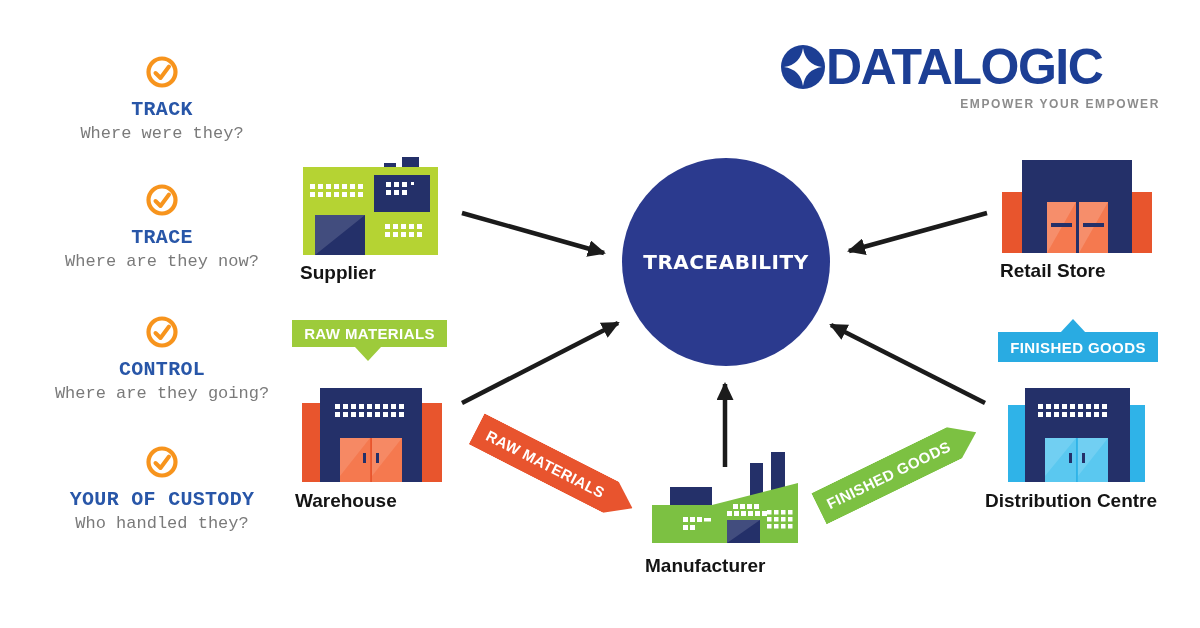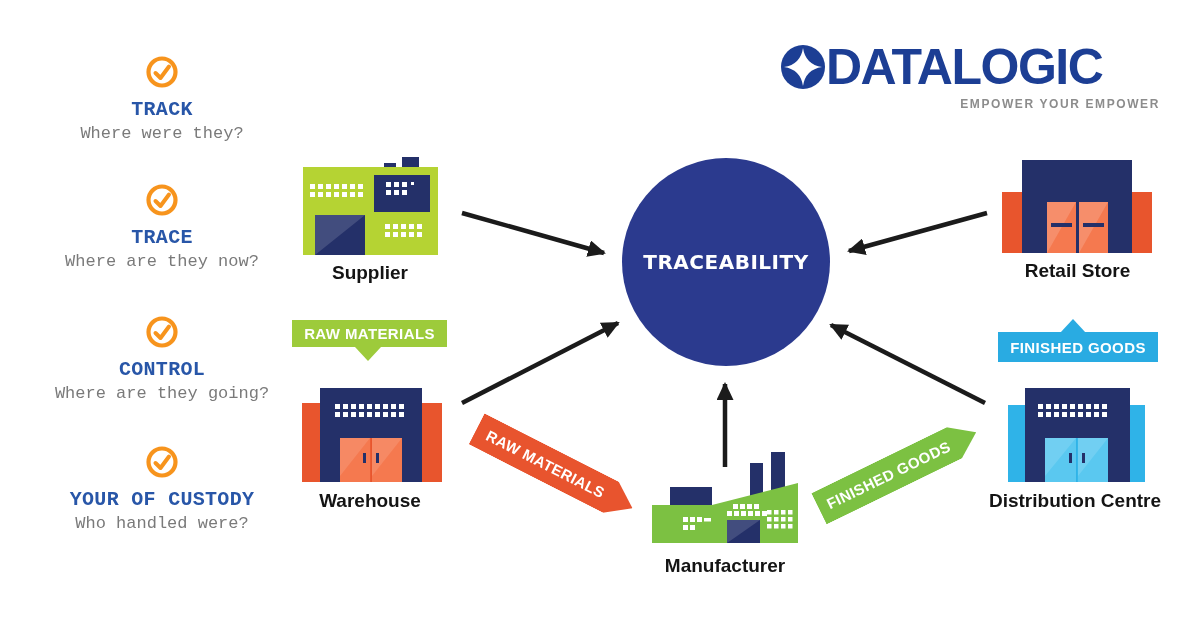--- a/index.html
+++ b/index.html
@@ -22,21 +22,21 @@
   
   .circle { position:absolute; left:622px; top:158px; width:208px; height:208px; border-radius:50%;
             background:#2B3A8E; display:flex; align-items:center; justify-content:center; }
   .circle-label { color:#ffffff; font-weight:bold; font-size:20px; letter-spacing:0.5px; }
 
   
   .arrows { position:absolute; left:0; top:0; }
 
   
   .bsvg { position:absolute; }
-  .node-label { position:absolute; text-align:center; font-family:"Liberation Sans", sans-serif;
+  .node-label { position:absolute; font-family:"Liberation Sans", sans-serif;
                 font-weight:bold; font-size:19px; color:#141414; }
 
   
   .tag { position:absolute; display:flex; align-items:center; justify-content:center;
          color:#ffffff; font-weight:bold; font-size:15px; letter-spacing:0.4px;
          font-family:"Liberation Sans", sans-serif; }
   .tag-green { left:292px; top:320px; width:155px; height:27px; background:#9DCB3B; }
   .tag-green .ptr { position:absolute; left:63px; top:27px; width:0; height:0;
         border-left:13px solid transparent; border-right:13px solid transparent; border-top:14px solid #9DCB3B; }
   .tag-cyan { left:998px; top:332px; width:160px; height:30px; background:#29ABE2; }
@@ -82,21 +82,21 @@
     <div class="check-title">CONTROL</div>
     <div class="check-sub">Where are they going?</div>
   </div>
 
   <div class="check-item" style="top:445px">
     <svg class="check-icon" width="34" height="34" viewBox="0 0 34 34">
       <circle cx="17" cy="17" r="13.5" fill="none" stroke="#F7941D" stroke-width="4.2"></circle>
       <path d="M10.5,18 L15.5,23 L24,11.5" fill="none" stroke="#F7941D" stroke-width="4" stroke-linecap="round" stroke-linejoin="round"></path>
     </svg>
     <div class="check-title">YOUR OF CUSTODY</div>
-    <div class="check-sub">Who handled were?</div>
+    <div class="check-sub">Who handled they?</div>
   </div>
 
   <div class="logo">
     <div class="logo-row">
       <svg width="46" height="46" viewBox="0 0 46 46">
         <circle cx="23" cy="23" r="22" fill="#1C3E94"></circle>
         <path d="M23,4 Q25.5,20.5 42,23 Q25.5,25.5 23,42 Q20.5,25.5 4,23 Q20.5,20.5 23,4 Z" fill="#ffffff"></path>
       </svg>
       <span class="logo-word">DATALOGIC</span>
     </div>

